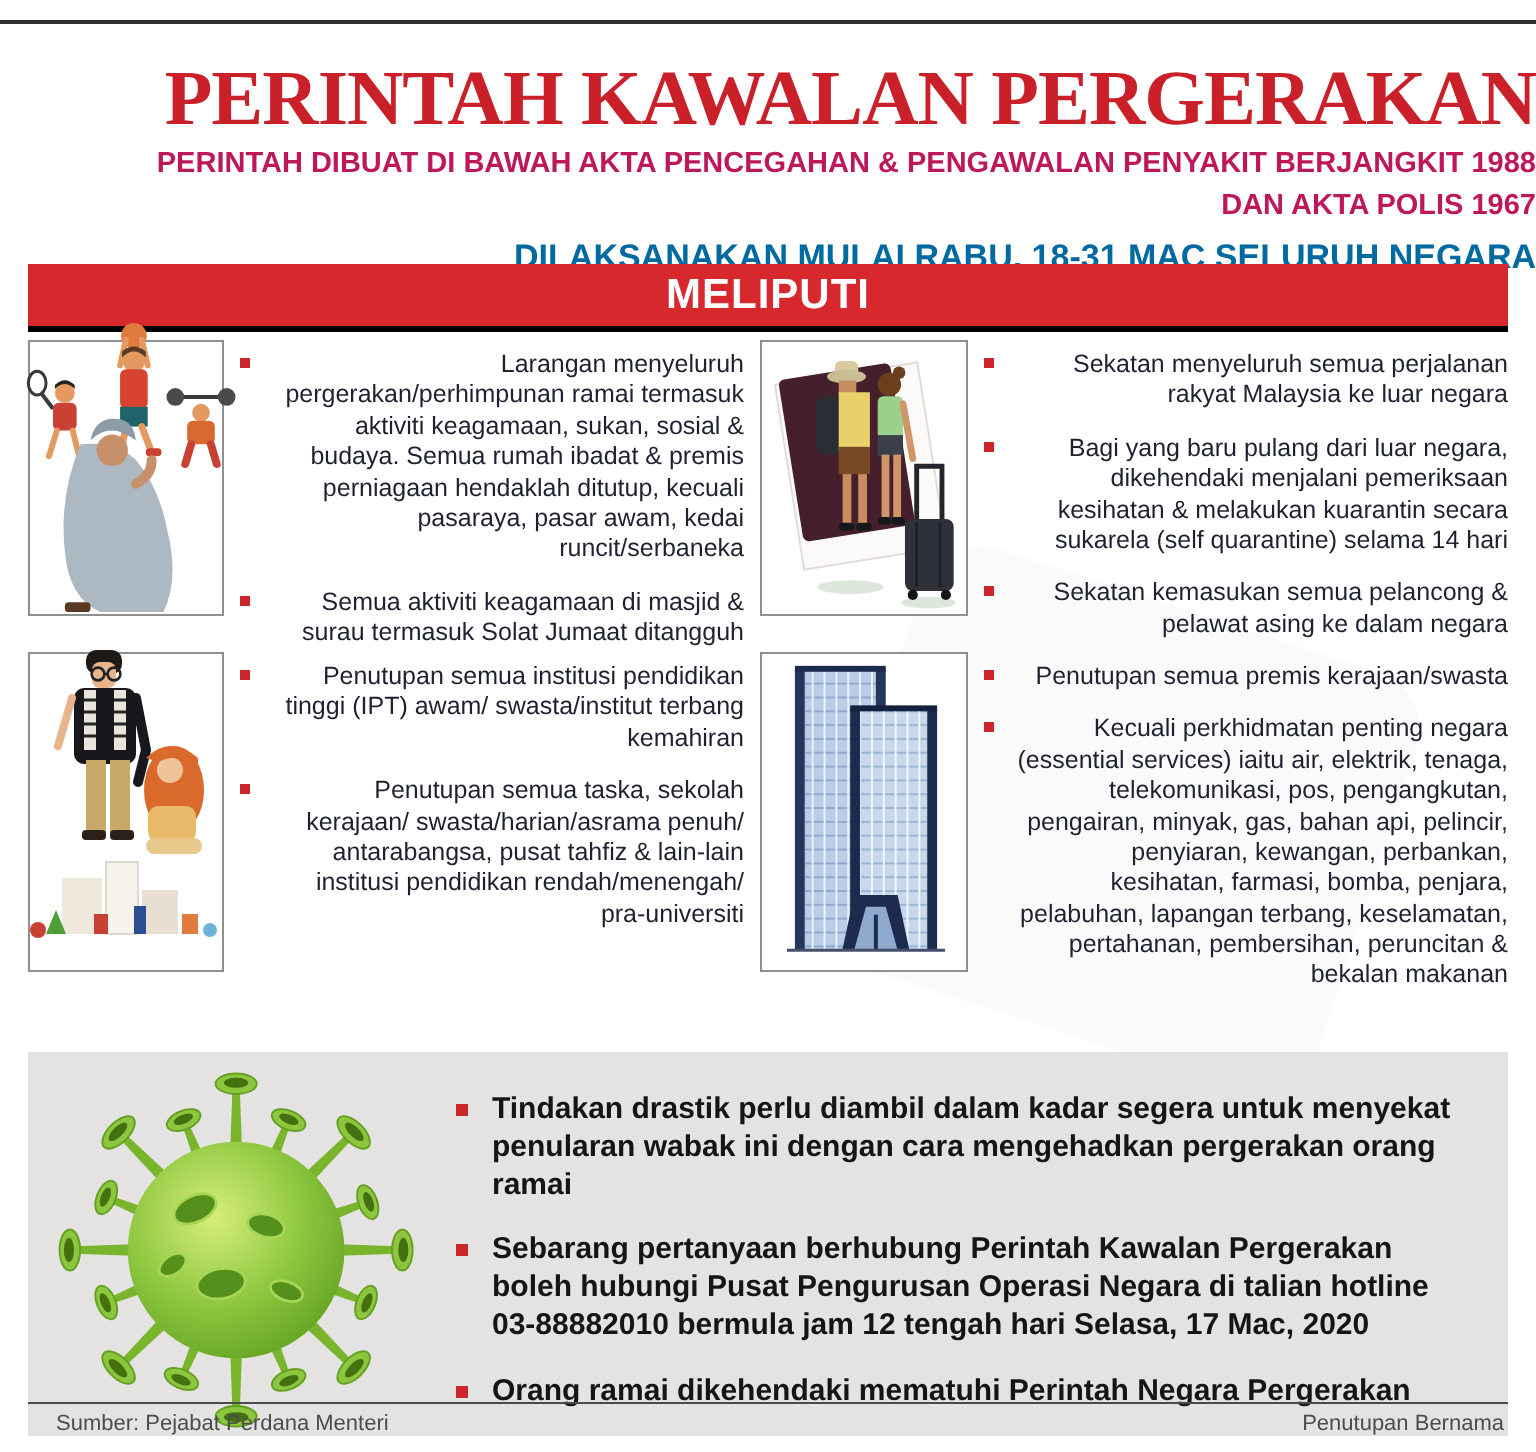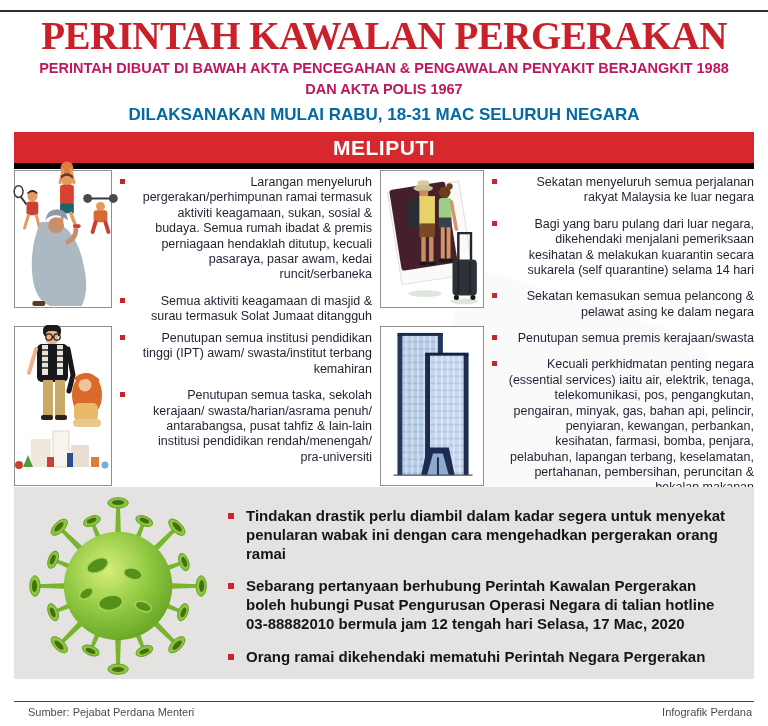--- a/index.html
+++ b/index.html
@@ -1,38 +1,38 @@
 <!DOCTYPE html>
 <html><head>
 <meta charset="utf-8">
 <style>
   html,body{margin:0;padding:0;background:#ffffff;}
   .page{position:relative;width:768px;height:726px;background:#ffffff;overflow:hidden;
         font-family:"Liberation Sans","DejaVu Sans",sans-serif;}
   .top-rule{position:absolute;top:10px;left:0;width:768px;height:2px;background:#2e2e2e;}
-  .header{position:absolute;top:16px;left:0;width:768px;text-align:center;}
+  .header{position:absolute;top:30px;left:0;width:768px;text-align:right;}
   .title{font-family:"Liberation Serif","DejaVu Serif",serif;font-weight:700;color:#c9202a;
          font-size:39px;line-height:1.02;letter-spacing:-0.5px;margin:0;}
   .subtitle{color:#be185d;font-weight:700;font-size:14.5px;line-height:1.16;margin-top:4px;}
   .effective{color:#0369a1;font-weight:700;font-size:17px;margin-top:8px;}
   .banner{position:absolute;top:132px;left:14px;width:740px;height:31px;background:#d7282e;
-          border-bottom:6px solid #000000;display:flex;align-items:center;justify-content:center;}
+          border-bottom:3px solid #000000;display:flex;align-items:center;justify-content:center;}
   .banner-label{color:#ffffff;font-weight:700;font-size:21px;letter-spacing:0.5px;}
   .grid{position:absolute;top:170px;left:14px;width:740px;display:grid;
         grid-template-columns:98px 252px 104px 262px;grid-template-rows:144px 166px;
         column-gap:8px;row-gap:12px;}
   .illus{position:relative;border:1px solid #8f8f8f;background:#fff;}
   .ib1,.ib3{height:136px;}
   .ib2,.ib4{height:158px;}
   .illus svg{position:absolute;overflow:visible;}
   ul.bl{list-style:none;margin:0;padding:5px 0 0 0;}
   ul.bl li{position:relative;padding-left:15px;margin-bottom:11px;
            font-size:12.5px;line-height:1.23;color:#1e2230;text-align:right;}
   .mk{position:absolute;left:0;top:4px;width:5px;height:5px;background:#c9252b;}
-  .advisory{position:absolute;top:487px;left:14px;width:740px;height:192px;background:#e4e3e1;}
+  .advisory{position:absolute;top:526px;left:14px;width:740px;height:192px;background:#e4e3e1;}
   .advisory ul{list-style:none;position:absolute;left:214px;top:20px;width:512px;margin:0;padding:0;}
   .advisory li{position:relative;padding-left:18px;margin-bottom:14px;
                font-size:15px;font-weight:700;line-height:1.25;color:#141519;}
   .advisory .mk{top:6px;width:6px;height:6px;}
   .virus{position:absolute;left:6px;top:0px;width:198px;height:198px;overflow:visible;}
   .watermark{position:absolute;top:300px;left:430px;width:260px;height:220px;
              background:#9a9a9a;opacity:0.05;transform:rotate(18deg);border-radius:30px;}
   .footer-rule{position:absolute;top:701px;left:14px;width:740px;height:1px;background:#4a4a4a;}
   .footer-left{position:absolute;top:706px;left:16px;font-size:11px;color:#4c4c4c;margin-left:12px;}
   .footer-right{position:absolute;top:706px;right:16px;font-size:11px;color:#4c4c4c;}
@@ -267,14 +267,14 @@
     </svg>
     <ul>
       <li><span class="mk"></span><span>Tindakan drastik perlu diambil dalam kadar segera untuk menyekat penularan wabak ini dengan cara mengehadkan pergerakan orang ramai</span></li>
       <li><span class="mk"></span><span>Sebarang pertanyaan berhubung Perintah Kawalan Pergerakan boleh hubungi Pusat Pengurusan Operasi Negara di talian hotline 03-88882010 bermula jam 12 tengah hari Selasa, 17 Mac, 2020</span></li>
       <li><span class="mk"></span><span>Orang ramai dikehendaki mematuhi Perintah Negara Pergerakan</span></li>
     </ul>
   </div>
 
   <div class="footer-rule"></div>
   <div class="footer-left">Sumber: Pejabat Perdana Menteri</div>
-  <div class="footer-right">Infografik Perdana</div>
+  <div class="footer-right">Penutupan Bernama</div>
 </div>
 
 </body></html>

